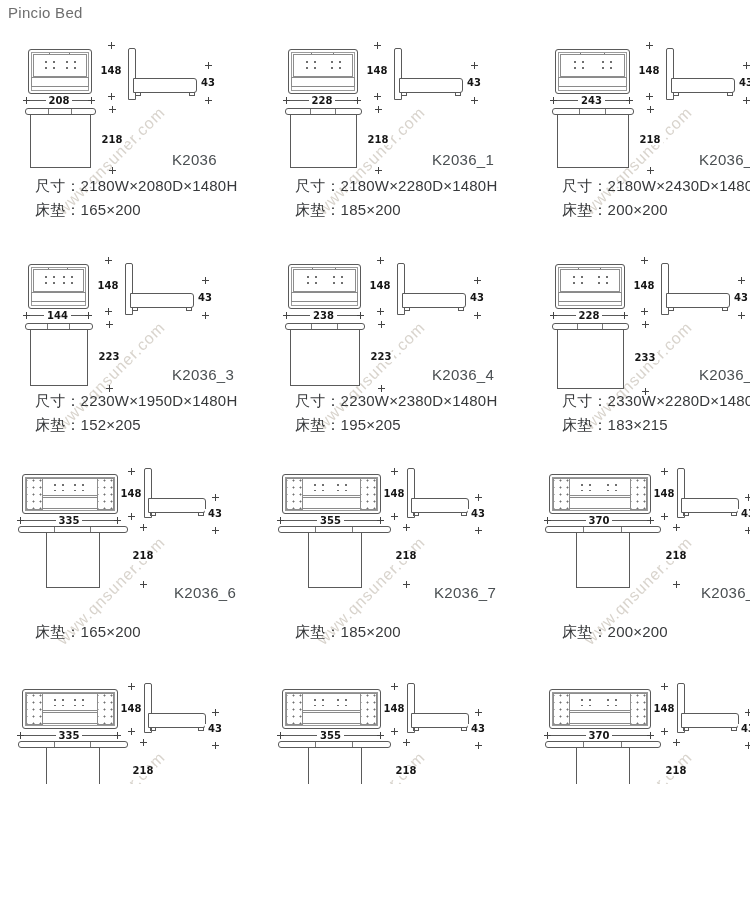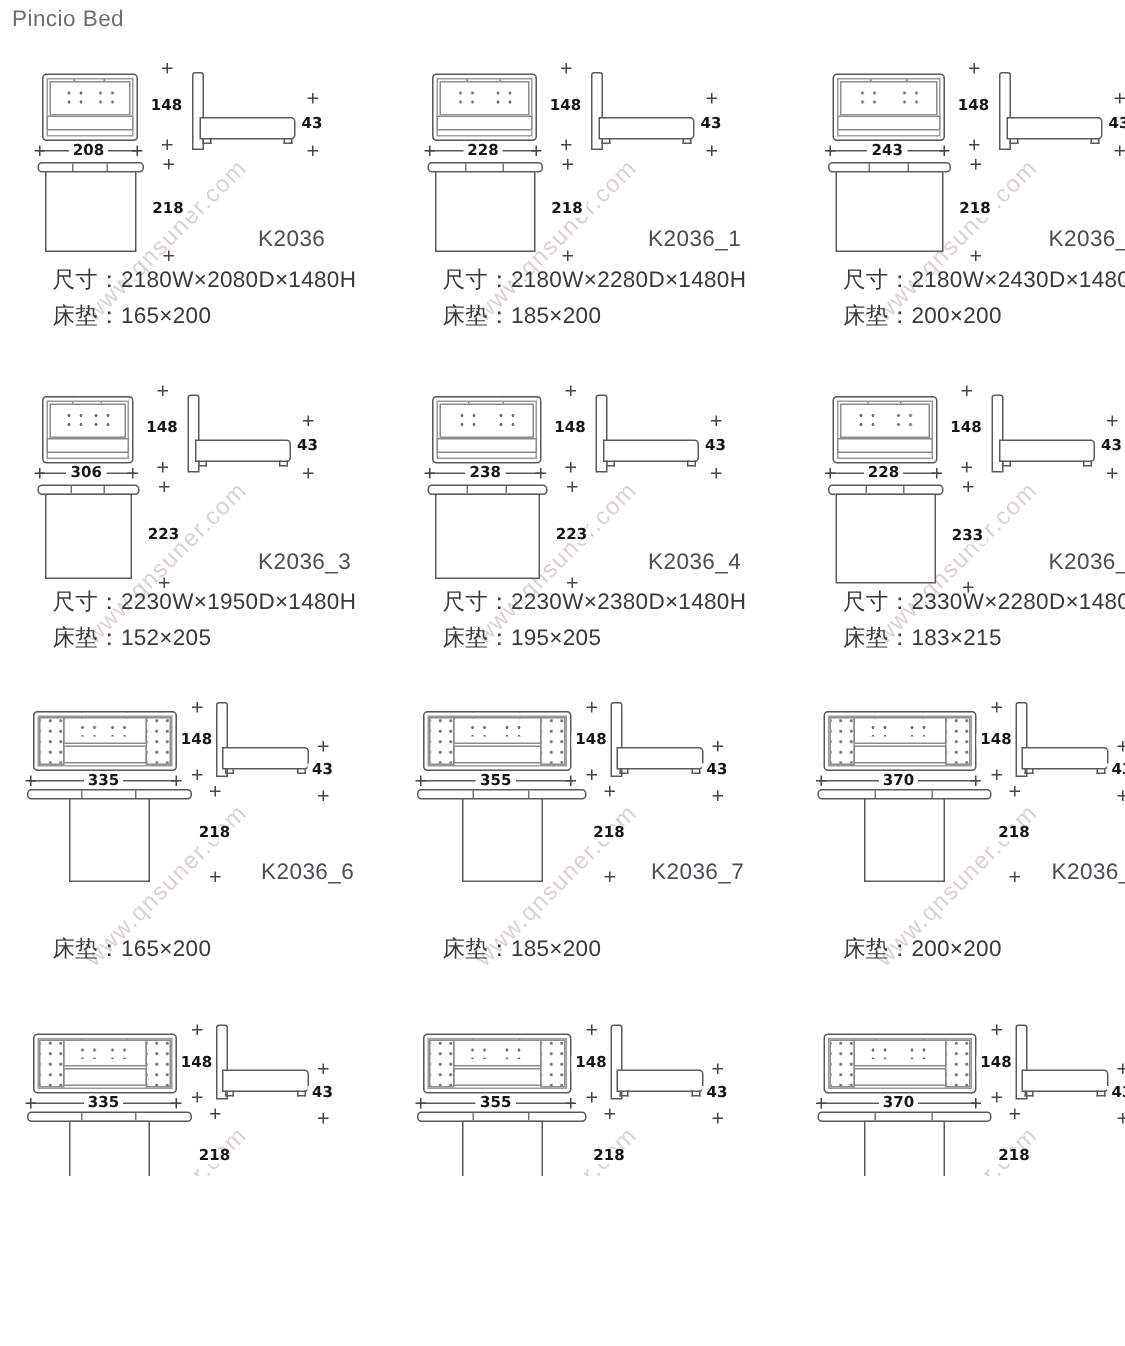--- a/index.html
+++ b/index.html
@@ -76,21 +76,21 @@
   .cB .bpanel::before{left:14%;} .cB .bpanel::after{right:14%;}
   .cB .brail{position:absolute;left:19px;right:19px;top:22px;height:10px;border:1px solid #8a8a8a;}
   .cB .dimw{left:17px;top:54px;width:calc(var(--w) + 10px);}
   .cB .vh{left:calc(28px + var(--w));top:6px;height:52px;}
   .cB .sidePanel{left:calc(50px + var(--w));top:6px;height:48px;}
   .cB .sidePlat{left:calc(54px + var(--w));top:36px;width:56px;height:13px;}
   .cB .v43{left:calc(112px + var(--w));top:32px;height:40px;}
   .cB .planBar{left:18px;top:64px;width:calc(var(--w) + 14px);}
   .cB .planBody{left:calc(var(--w)/2 - 1px);top:70px;width:52px;height:54px;}
   .cB .vplan{left:calc(40px + var(--w));top:62px;height:64px;}
-  .cB .model{left:138px;top:111px;}
+  .cB .model{left:138px;top:122px;}
   .cB .l1{top:137px;} .cB .l2{top:161px;}
 </style>
 </head>
 <body>
 
 <div class="page">
   <div class="title">Pincio Bed</div>
 
   <section class="cell cA" style="left:0;top:32px;--w:62px;--bh:52px">
     <div class="wm">www.qnsuner.com</div>
@@ -169,21 +169,21 @@
     <div class="txt l1">尺寸：2180W×2430D×1480H</div>
     <div class="txt l2">床垫：200×200</div>
   </section>
 
   <section class="cell cA" style="left:0;top:247px;--w:59px;--bh:55px">
     <div class="wm">www.qnsuner.com</div>
     <div class="front">
         <div class="tuft"></div>
       </div>
     <div class="dimw">
-        <b class="num">306</b>
+        <b class="num">144</b>
       </div>
     <div class="vdim vh">
         <b class="num">148</b>
       </div>
     <div class="sidePanel"></div>
     <div class="sidePlat"></div>
     <div class="vdim v43">
         <b class="num">43</b>
       </div>
     <div class="planBar"></div>

